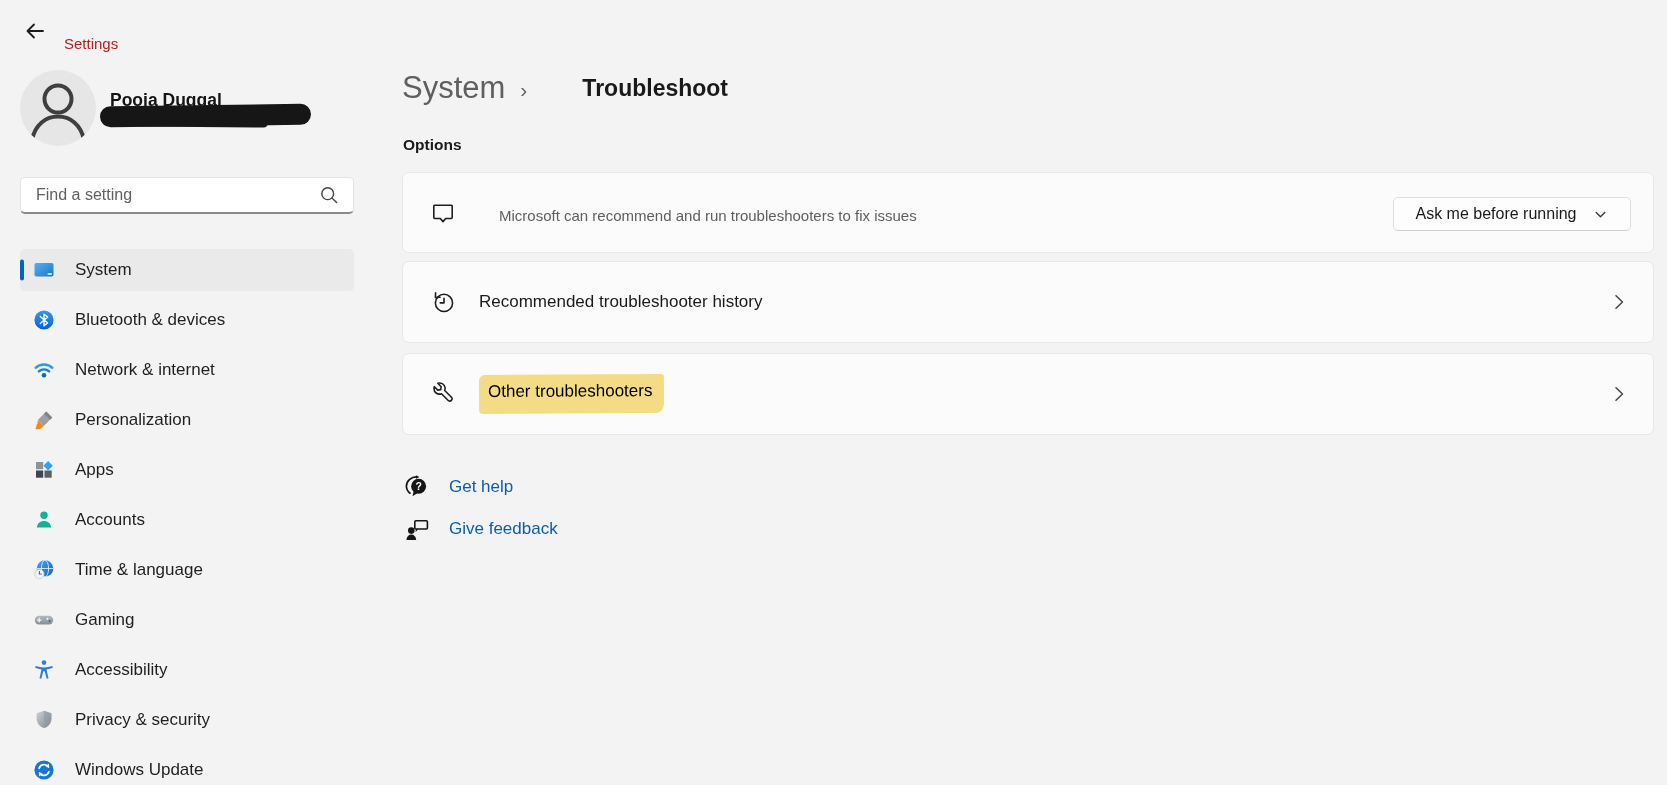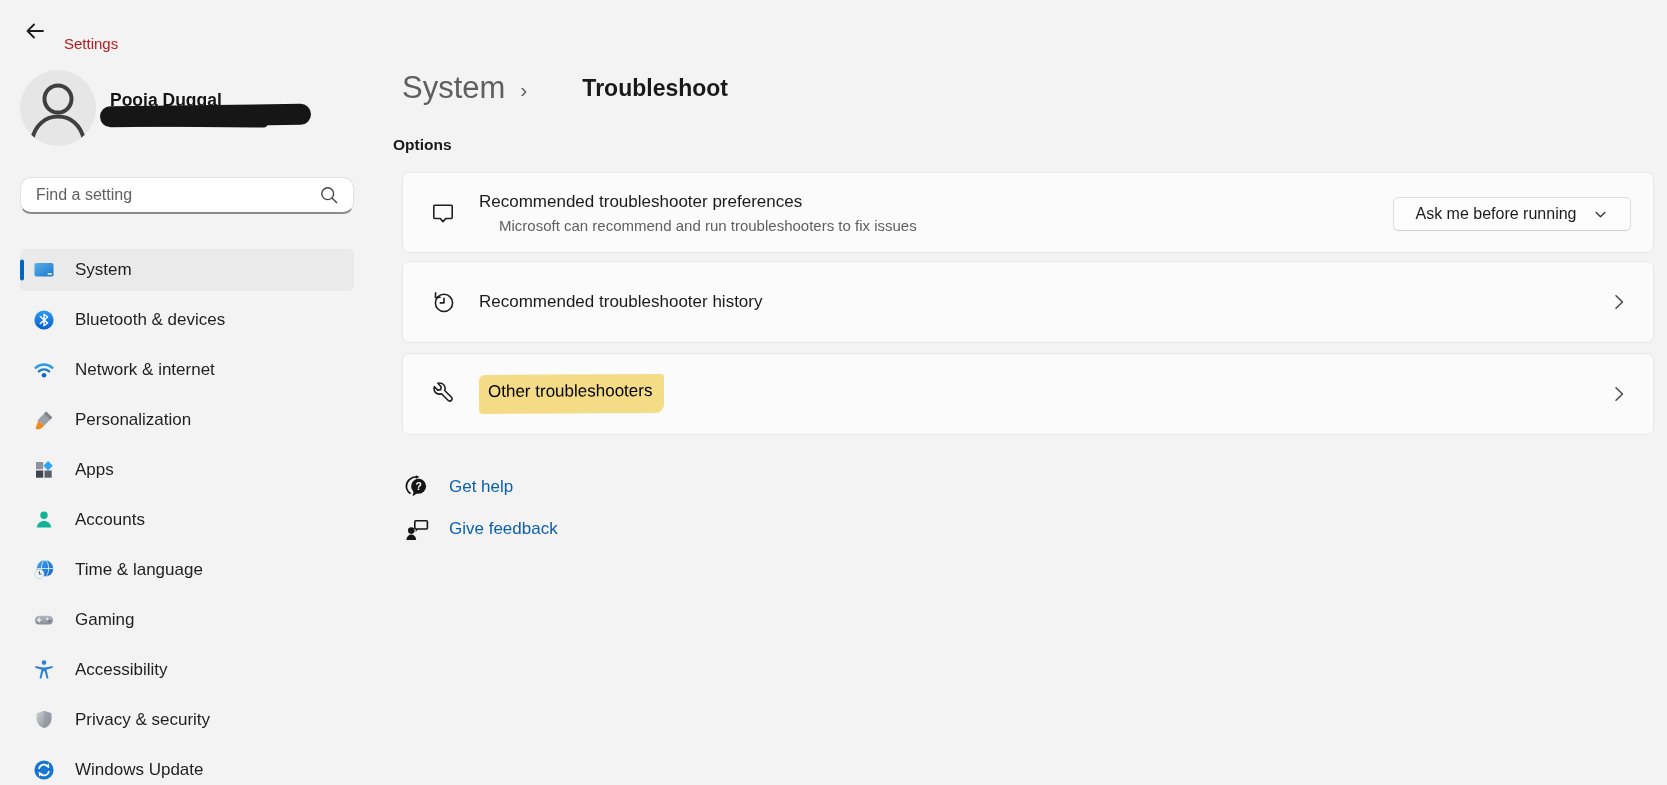--- a/index.html
+++ b/index.html
@@ -22,42 +22,42 @@
   .avatar { position:absolute; left:20px; top:70px; width:76px; height:76px; border-radius:50%;
     background:#e6e6e6; overflow:hidden; display:flex; align-items:center; justify-content:center; }
   .profile-name { position:absolute; left:110px; top:90px; font-size:17.5px; font-weight:bold; color:#141414; }
   .redaction-bar { position:absolute; left:100px; top:105px; width:211px; height:21px;
     background:#161616; border-radius:11px; transform:rotate(-0.7deg); }
   .redaction-bar::after { content:""; position:absolute; left:38px; top:13px; width:130px; height:9px;
     background:#161616; border-radius:5px; transform:rotate(1.2deg); }
 
   
   .search-box { position:absolute; left:20px; top:177px; width:334px; height:37px;
-    background:#ffffff; border:1px solid #e3e3e3; border-bottom:2px solid #8a8a8a; border-radius:11px;
+    background:#ffffff; border:1px solid #e3e3e3; border-bottom:2px solid #8a8a8a; border-radius:5px;
     display:flex; align-items:center; }
   .search-box input { flex:1; border:none; outline:none; background:transparent;
     font-family:"Liberation Sans",sans-serif; font-size:16px; color:#333; padding:0 10px 0 15px; }
   .search-box input::placeholder { color:#616161; opacity:1; }
   .search-glyph { margin-right:14px; }
 
   
   .nav { position:absolute; left:20px; top:249px; width:334px; display:flex; flex-direction:column; gap:8px; }
   .nav-item { position:relative; height:42px; display:flex; align-items:center;
     padding-left:13px; gap:20px; border-radius:5px; font-size:17px; color:#1f1f1f; cursor:pointer; }
   .nav-item .ni { width:22px; height:22px; flex:0 0 22px; display:flex; align-items:center; justify-content:center; }
   .nav-item.selected { background:#eaeaea; }
   .accent-bar { position:absolute; left:0; top:50%; transform:translateY(-50%);
     width:3.5px; height:21px; border-radius:2px; background:var(--accent,#0067c0); }
 
   
   .breadcrumb { position:absolute; left:402px; top:70px; display:flex; align-items:center; gap:15px; }
   .crumb-parent { font-size:31px; color:#5f5f5f; cursor:pointer; }
   .crumb-sep { font-size:21px; color:#5f5f5f; padding-top:3px; }
   .crumb-current { font-size:23px; font-weight:600; color:#191919;margin-left:40px; }
-  .options-heading { position:absolute; left:393px; top:136px; font-size:15.5px; font-weight:bold; color:#1a1a1a; }
+  .options-heading { position:absolute; left:403px; top:136px; font-size:15.5px; font-weight:bold; color:#1a1a1a; }
 
   .card { position:absolute; left:402px; width:1252px; background:var(--card-bg,#fbfbfb);
     border:1px solid var(--card-border,#e8e8e8); border-radius:7px; }
   .card-1 { top:172px; height:81px; }
   .card-2 { top:261px; height:82px; cursor:pointer; }
   .card-3 { top:353px; height:82px; cursor:pointer; }
   .card-icon { position:absolute; left:27px; top:50%; transform:translateY(-50%); }
   .card-icon.flip { transform:translateY(-50%) scaleX(-1); }
   .card-text { position:absolute; left:76px; top:50%; transform:translateY(-50%); }
   .card-title { font-size:17px; color:#1b1b1b; }
@@ -275,21 +275,20 @@
 
 <div class="options-heading">Options</div>
 
 <div class="card card-1">
   <span class="card-icon">
     <svg width="26" height="26" viewBox="0 0 26 26">
       <path d="M21.3 5.2H4.7a.9.9 0 0 0-.9.9v11.5a.9.9 0 0 0 .9.9h5.6l2.7 3.1 2.7-3.1h5.6a.9.9 0 0 0 .9-.9V6.1a.9.9 0 0 0-.9-.9z" fill="none" stroke="#1f1f1f" stroke-width="1.6" stroke-linejoin="round"></path>
     </svg>
   </span>
   <div class="card-text">
-    <div class="card-title">Recommended troubleshooter preferences</div>
     <div class="card-subtitle">Microsoft can recommend and run troubleshooters to fix issues</div>
   </div>
   <div class="dropdown">
     <span class="dropdown-value">Ask me before running</span>
     <span>
       <svg width="15" height="15" viewBox="0 0 15 15">
           <path d="M3.2 5.5 7.5 9.8l4.3-4.3" fill="none" stroke="#3a3a3a" stroke-width="1.4" stroke-linecap="round" stroke-linejoin="round"></path>
         </svg>
     </span>
   </div>

